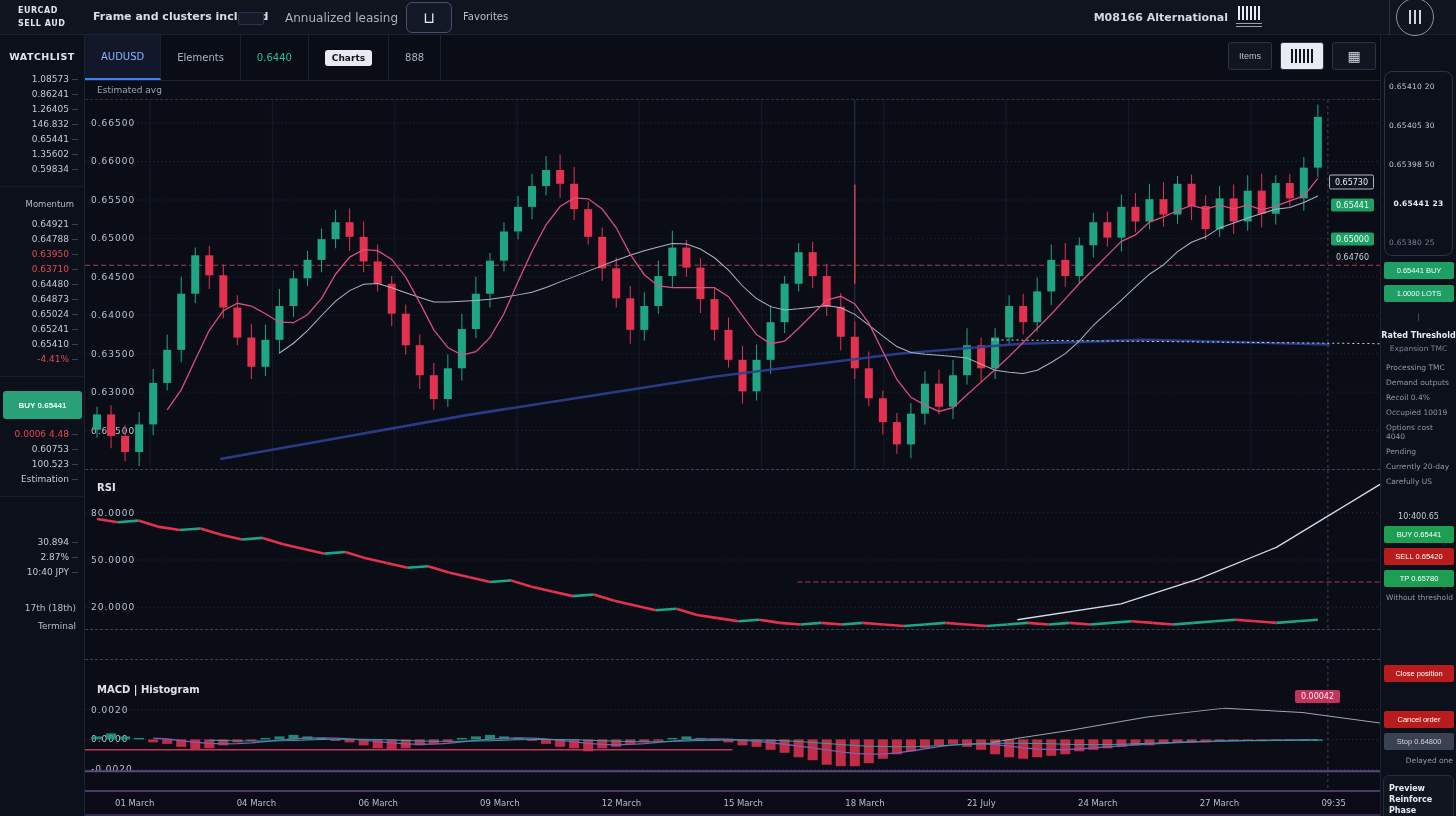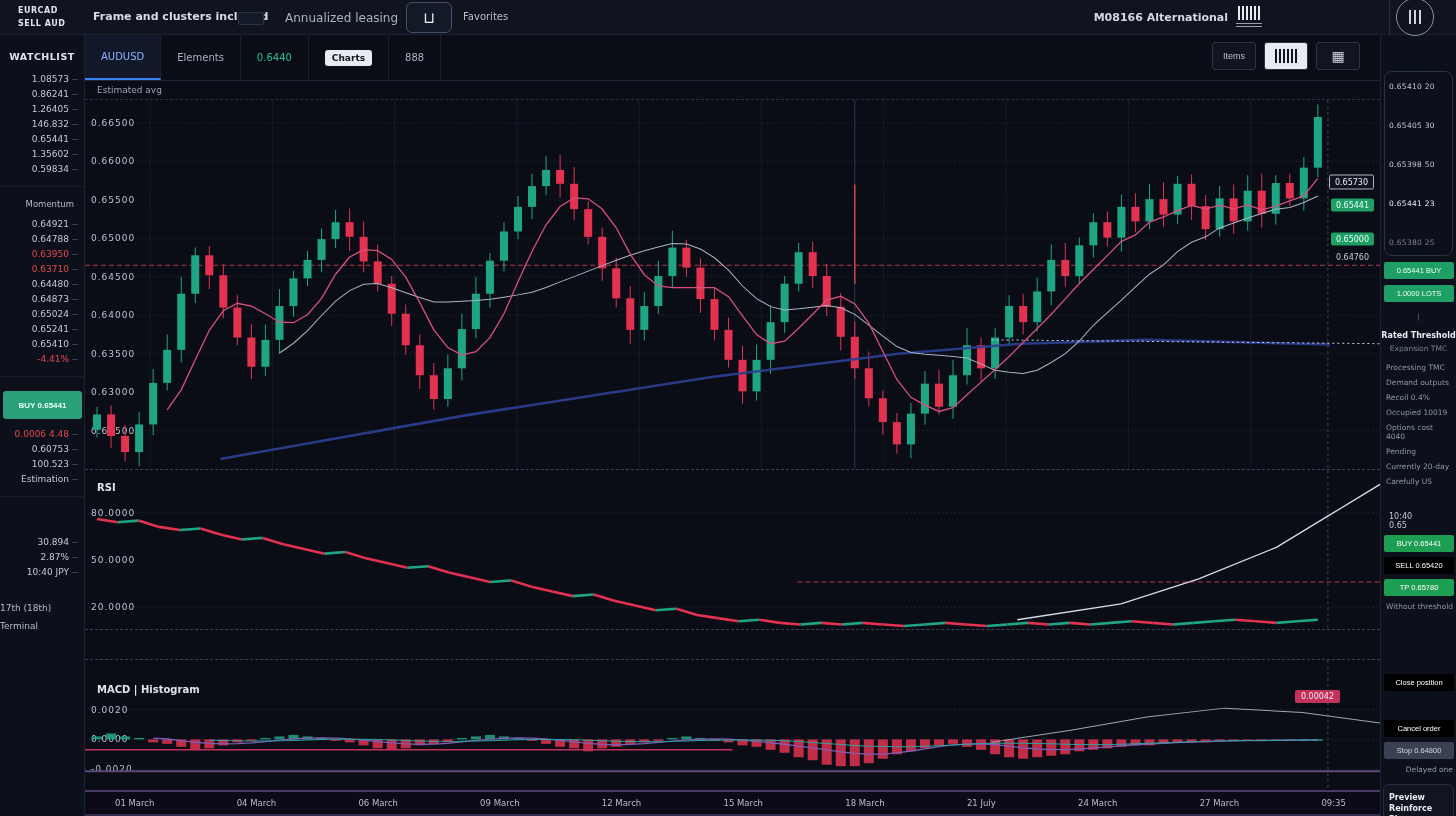--- a/index.html
+++ b/index.html
@@ -31,29 +31,29 @@
   .rpanel { width:76px; background:#0c101b; border-left:1px solid #1b2233; font-size:7.5px; overflow:hidden; }
 
   
   .side-title { text-align:center; font-weight:bold; font-size:9.5px; color:#dfe3ec; letter-spacing:.5px; margin:16px 4px 12px; }
   .side-group { display:flex; flex-direction:column; gap:5px; padding:0 6px 0 0; border-bottom:1px solid #161c2b; padding-bottom:12px; }
   .side-item { display:flex; justify-content:flex-end; align-items:center; gap:3px; color:#c3c9d6; }
   .side-item::after { content:""; width:6px; border-top:1px solid #3a4154; }
   .side-item.red { color:#e5484d; }
   .side-head { text-align:right; padding:12px 10px 10px 0; color:#b6bccb; font-size:8.5px; }
   .side-cta { margin:14px 3px 10px; height:28px; border:none; border-radius:3px; background:#2aa079; color:#eafff4; font-size:8px; font-weight:bold; width:79px; }
-  .side-foot { display:flex; flex-direction:column; gap:8px; padding:14px 8px 0 0; color:#b6bccb; }
+  .side-foot { display:flex; flex-direction:column; gap:8px; padding:14px 8px 0 0; align-items:flex-end; color:#b6bccb; }
 
   
   .tabs-row { height:46px; display:flex; align-items:stretch; border-bottom:1px solid #1f2637; position:relative; }
   .tab { padding:0 16px; display:flex; align-items:center; font-size:10px; color:#aab1c2; border-right:1px solid #1a2132; }
   .tab.active { color:#8ab4ff; border-bottom:2px solid #3b82f6; background:#121829; }
   .tab.green { color:#2bbf8f; }
   .tab-chip { background:#e8ebf2; color:#10141f; font-size:9px; font-weight:bold; border-radius:3px; padding:3px 7px; }
-  .ctoolbar { position:absolute; right:20px; top:7px; display:flex; gap:8px; align-items:center; }
+  .ctoolbar { position:absolute; right:4px; top:7px; display:flex; gap:8px; align-items:center; }
   .ct-btn { height:28px; min-width:44px; border:1px solid #2b3348; border-radius:3px; background:#10151f; color:#b9bfce; font-size:9px; padding:0 8px; }
   .ct-btn.lit { background:#e8ebf2; }
   .ct-stripes { display:inline-block; width:22px; height:14px; background:repeating-linear-gradient(90deg,#10141f 0 2px,#e8ebf2 2px 4px); vertical-align:middle; }
   .ct-grid { font-size:14px; color:#cfd4e0; line-height:1; }
   .subtitle { height:18px; font-size:9px; color:#9aa2b5; padding-left:12px; display:flex; align-items:center; }
 
   .pane { position:relative; width:100%; }
   #main-pane  { height:370px; border-top:1px dashed #2c3347; }
   #pane2 { height:160px; border-top:1px dashed #3c4356; }
   .spacer { height:30px; border-top:1px dashed #3c4356; }
@@ -68,31 +68,31 @@
   .price-tag.plain { color:#c6cbd9; }
   .macd-tag { position:absolute; right:40px; top:30px; background:#c2335c; color:#ffe3ee; font-size:8px; padding:2px 6px; border-radius:2px; z-index:4; }
 
   .axis { height:26px; background:#0d0a17; border-top:2px solid #4a3a66; border-bottom:2px solid #352a4d;
     display:flex; align-items:center; justify-content:space-between; padding:0 34px 0 30px; }
   .axis-label { font-size:8.5px; color:#b7bdcb; }
 
   
   .rp-box { margin:36px 3px 0; border:1px solid #2a3248; border-radius:8px; padding:10px 4px 8px; display:flex; flex-direction:column; gap:30px; }
   .rp-row { color:#c3c9d6; letter-spacing:.3px; }
-  .rp-row:nth-child(4) { color:#e8ebf2; font-weight:normal; }
+  .rp-row:nth-child(4) { color:#e8ebf2; font-weight:bold;text-align:center; }
   .rp-row:nth-child(5) { color:#7b8296; }
   .rp-green { margin:6px 3px 0; background:#1f9e66; color:#eafff4; border:none; border-radius:2px; height:17px; font-size:7.5px; width:70px; }
   .rp-tick { text-align:center; color:#5d657a; margin-top:10px; }
   .rp-bold { text-align:center; color:#e8ebf2; font-weight:bold; font-size:8px; margin-top:10px; }
   .rp-sub { text-align:center; color:#7b8296; margin-top:4px; }
   .rp-info { margin:10px 5px 0; display:flex; flex-direction:column; gap:6px; color:#8f97ab; }
-  .rp-time { display:flex; justify-content:center; margin:26px 8px 0; color:#c3c9d6; font-size:8px;flex-direction:column; }
+  .rp-time { display:flex; justify-content:center; margin:26px 8px 0; color:#c3c9d6; font-size:8px; }
   .rp-btn { display:block; margin:5px 3px 0; width:70px; height:17px; border:none; border-radius:2px; font-size:7.5px; color:#fff; }
   .rp-btn.green { background:#1d9e52; }
-  .rp-btn.magenta { background:#000000; }
+  .rp-btn.magenta { background:#b91c1c; }
   .rp-btn.gray { background:#3a4152; color:#cfd4e0; }
   .rp-note { margin:6px 3px 0; color:#8f97ab; text-align:right; }
   .rp-gap { height:58px; }
   .rp-card { margin:10px 2px 0; background:#11151f; border:1px solid #262d3f; border-radius:6px; padding:7px 5px; }
   .rp-card-title { color:#e8ebf2; font-weight:bold; font-size:8px; line-height:11px; }
   .rp-card-sub { color:#7b8296; margin-top:6px; }
 </style>
 </head>
 <body>
 

